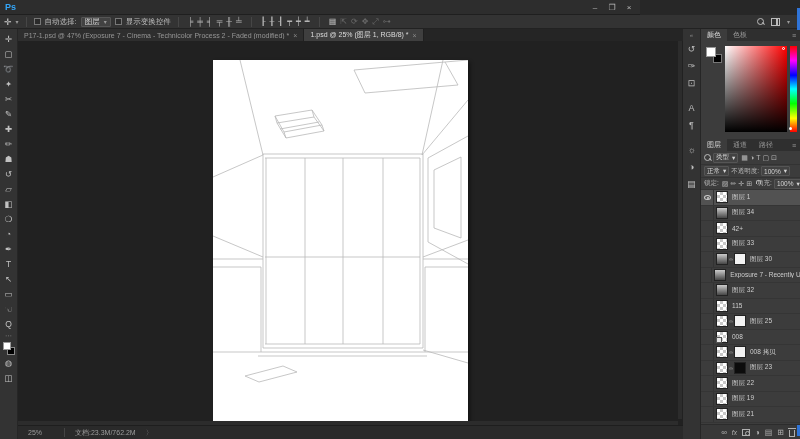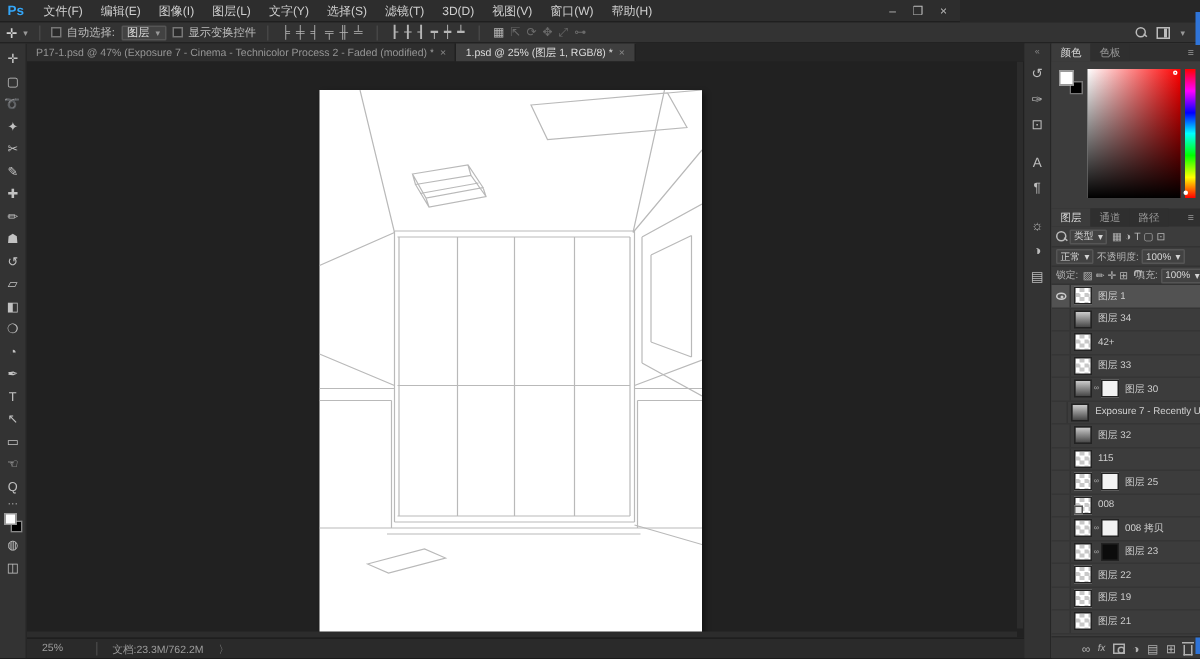--- a/index.html
+++ b/index.html
@@ -152,33 +152,20 @@
   .blue-sliver.top { top:8px; height:22px; }
   .blue-sliver.bot { top:425px; height:11px; }
 </style>
 </head>
 <body>
 
 <div class="app">
 
   <div class="menubar">
     <span class="ps-logo">Ps</span>
-    <nav class="menus" id="menu-items">
-        <span class="menu-item">文件(F)</span>
-        <span class="menu-item">编辑(E)</span>
-        <span class="menu-item">图像(I)</span>
-        <span class="menu-item">图层(L)</span>
-        <span class="menu-item">文字(Y)</span>
-        <span class="menu-item">选择(S)</span>
-        <span class="menu-item">滤镜(T)</span>
-        <span class="menu-item">3D(D)</span>
-        <span class="menu-item">视图(V)</span>
-        <span class="menu-item">窗口(W)</span>
-        <span class="menu-item">帮助(H)</span>
-      </nav>
     <div class="win-controls">
       <span class="win-btn">–</span>
       <span class="win-btn">❐</span>
       <span class="win-btn">×</span>
     </div>
   </div>
 
   <div class="optionsbar">
     <span class="opt-tool">✛</span>
     <span class="opt-caret">▾</span>

